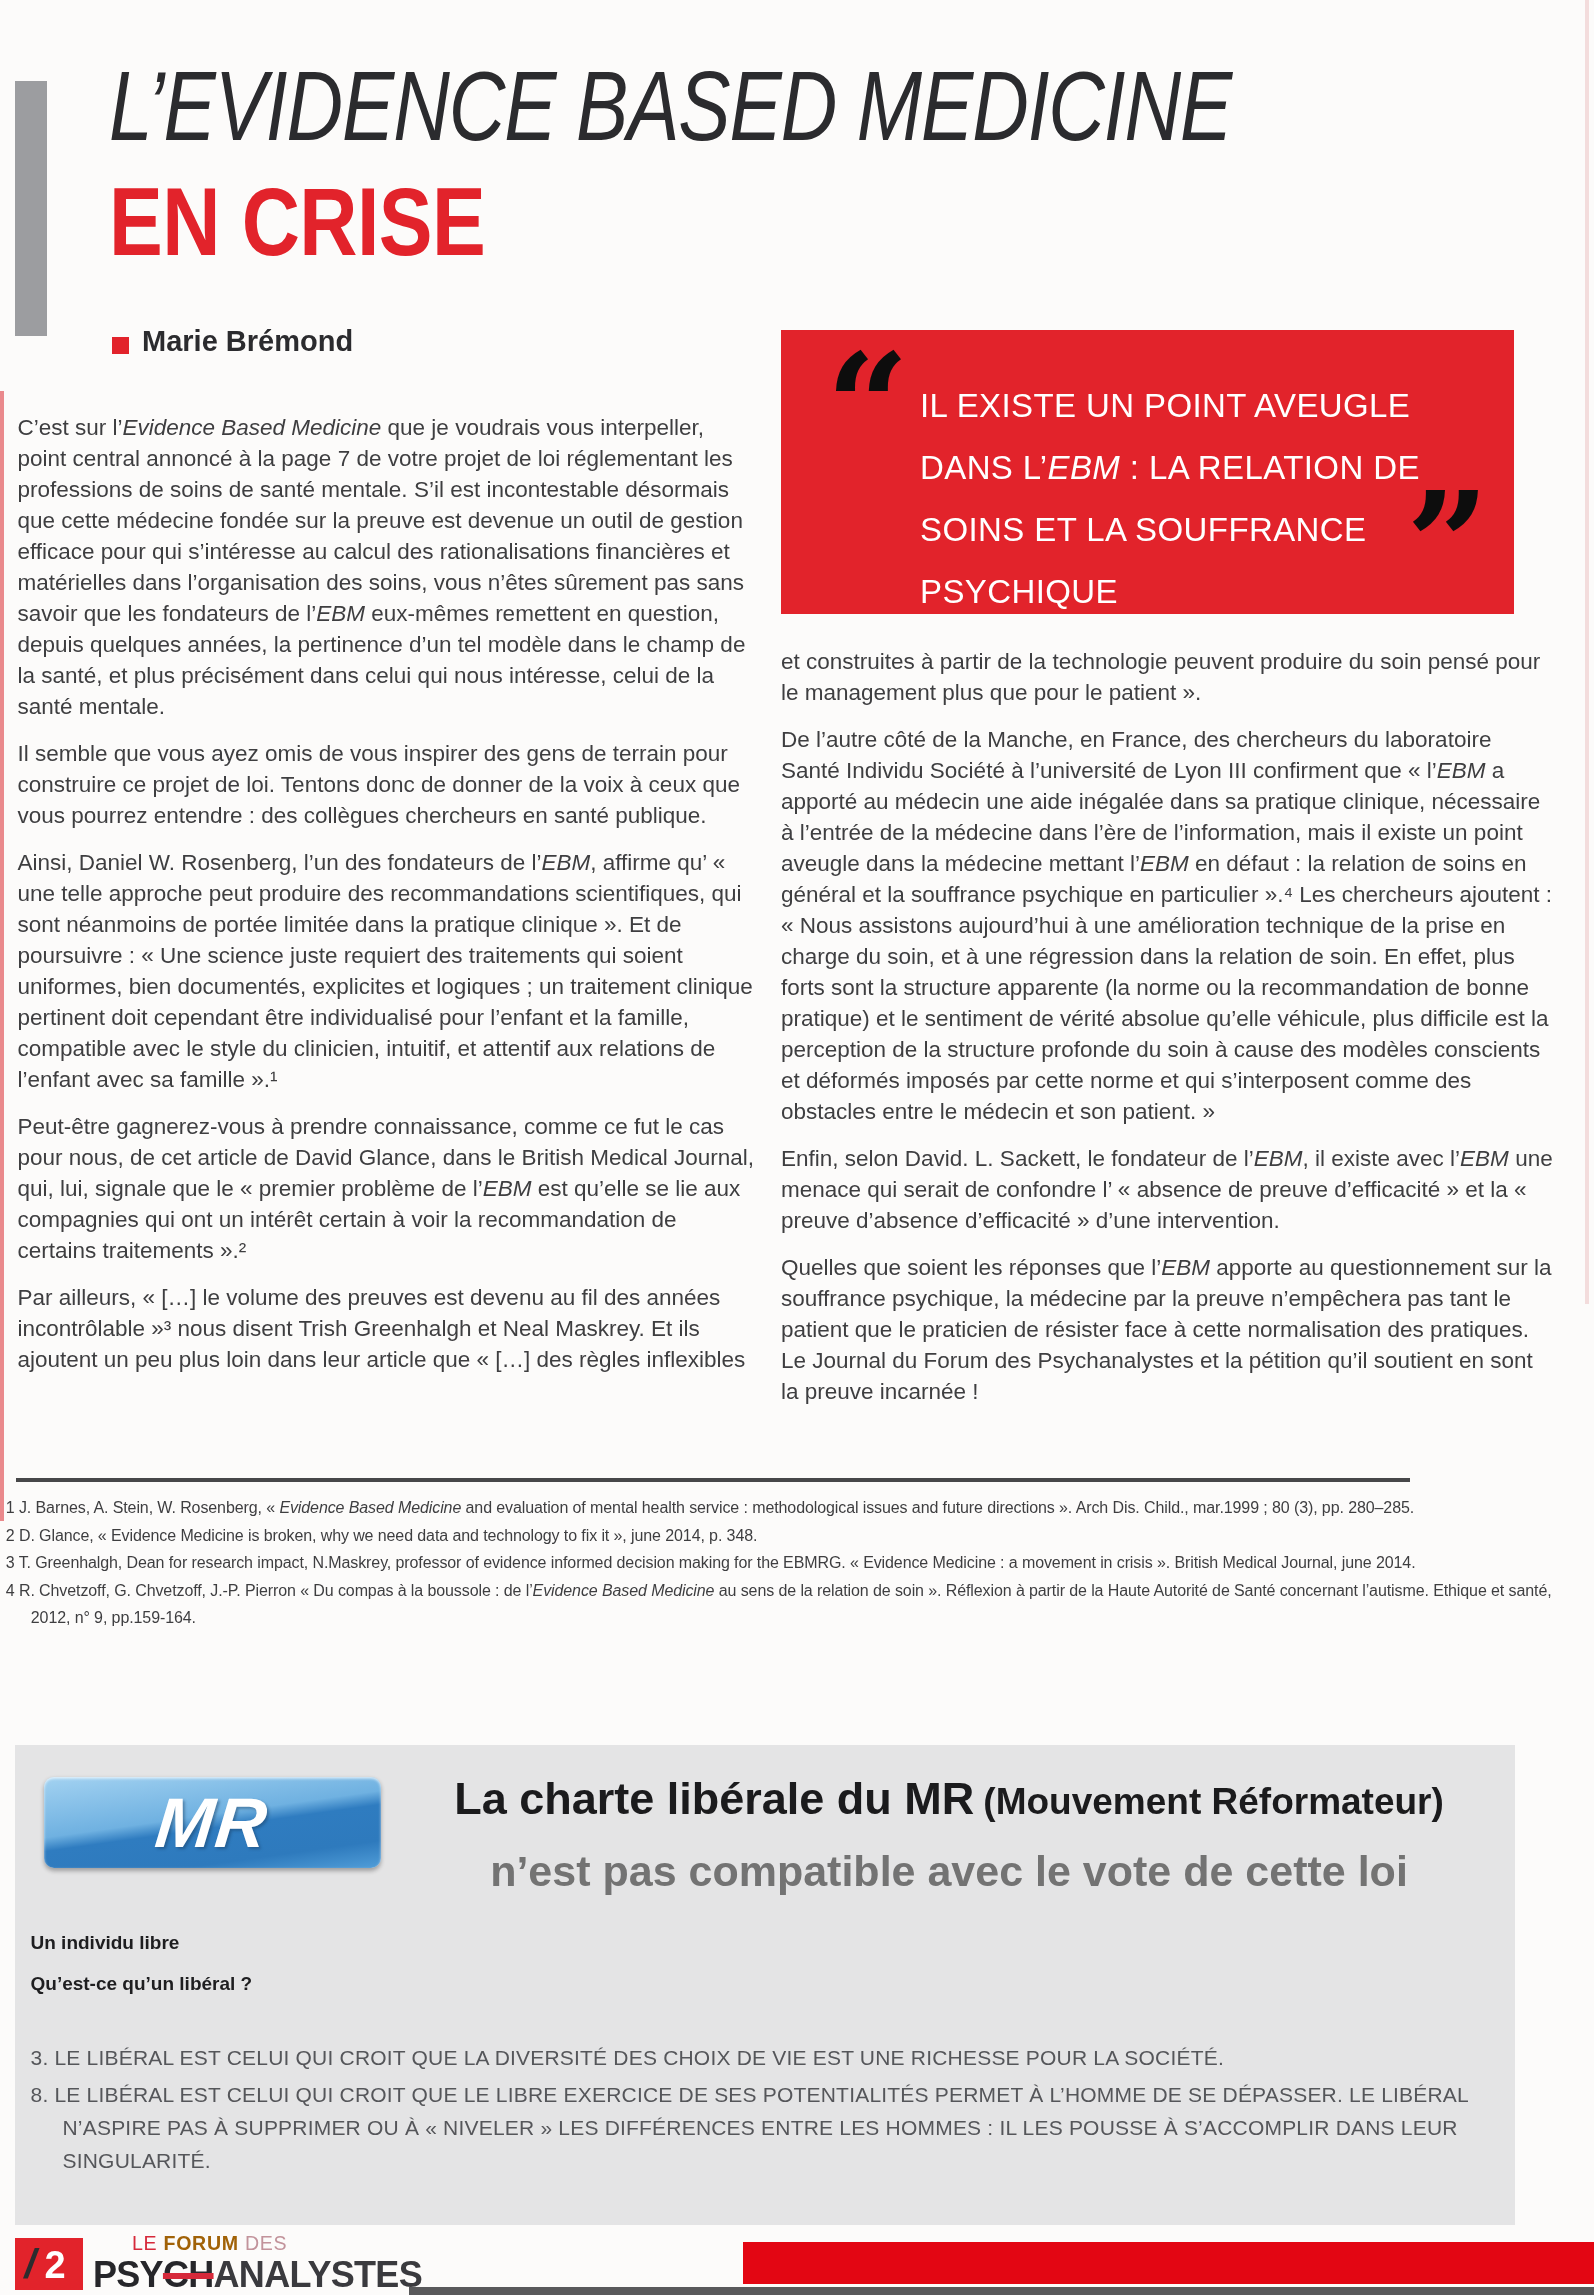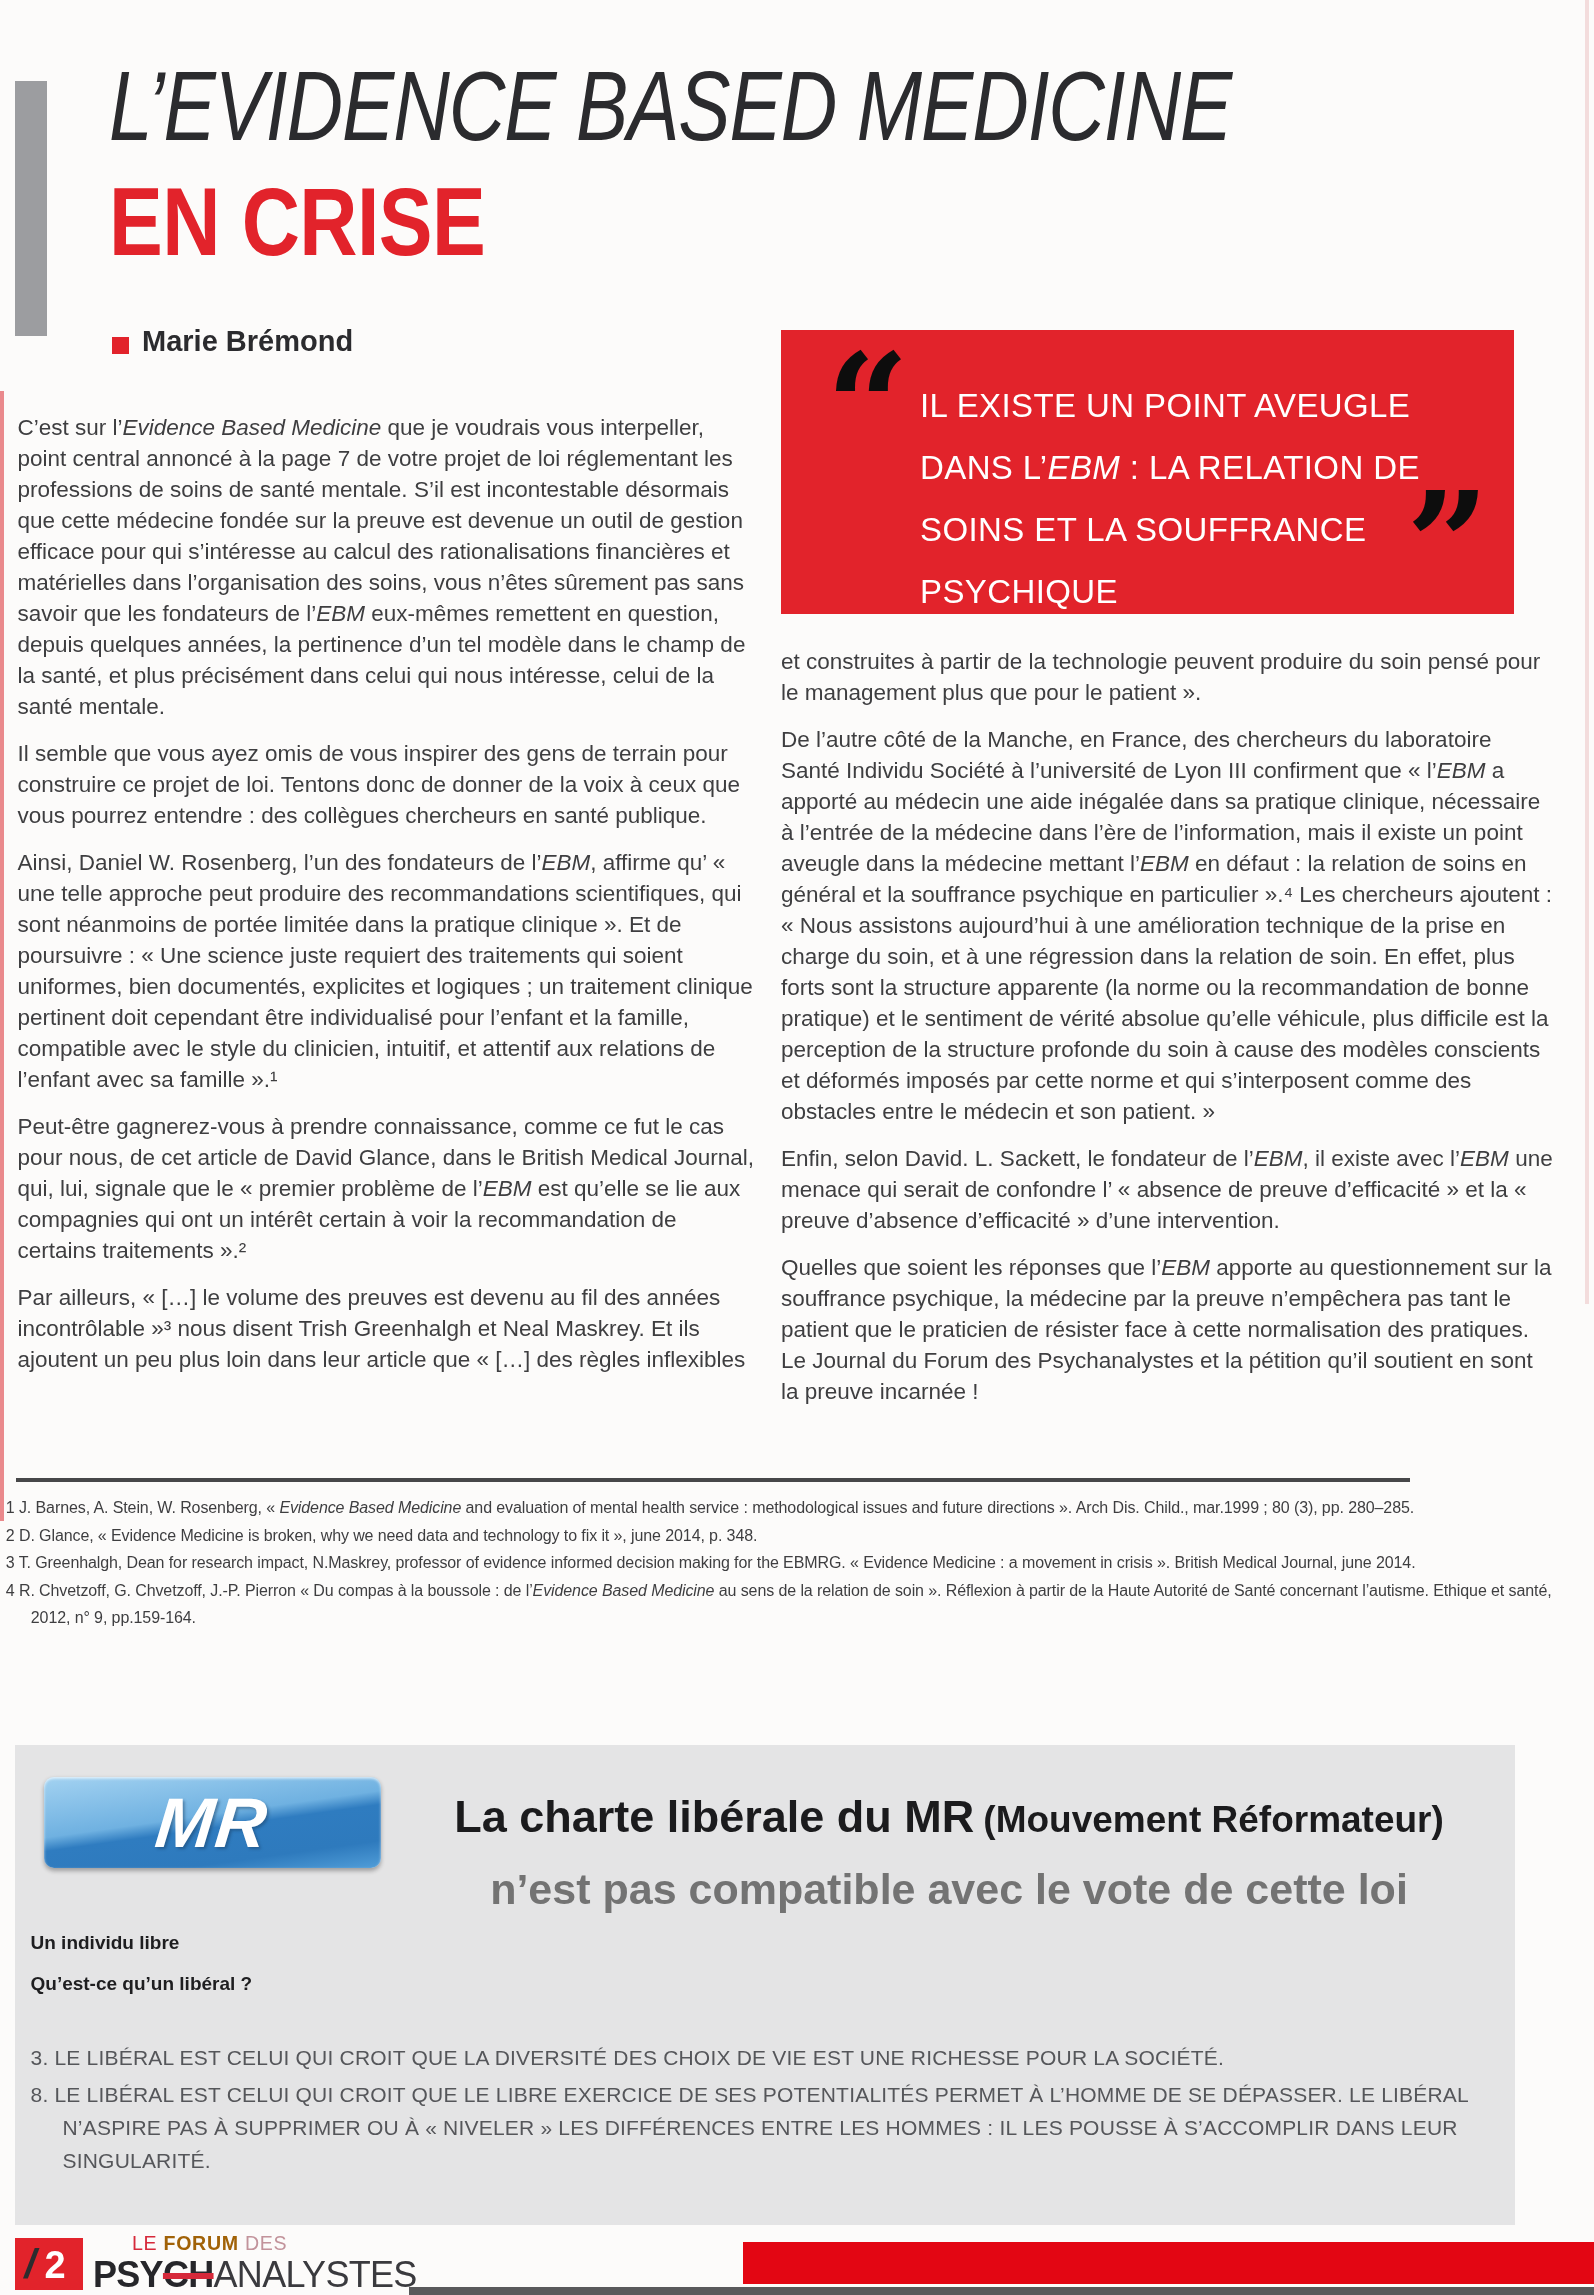--- a/index.html
+++ b/index.html
@@ -53,41 +53,41 @@
   .mr-logo{
     position:absolute;left:29px;top:32px;width:337px;height:91px;border-radius:10px;
     background:linear-gradient(172deg,#a3d2f1 0%,#6fb1e1 44%,#2f7cc0 54%,#2e7abd 80%,#509dd8 100%);
     box-shadow:inset 0 1.4px 2.9px rgba(255,255,255,.75), 0 2.2px 4.3px rgba(0,0,0,.30);
     display:flex;align-items:center;justify-content:center;
   }
   .mr-logo-text{
     font-size:70px;font-weight:700;font-style:italic;color:#fff;letter-spacing:1.4px;
     transform:skewX(-6deg);text-shadow:2.2px 2.2px 2.9px rgba(25,60,95,.45);
   }
-  .mr-heading{position:absolute;left:391px;top:46px;width:1087px;text-align:center;}
+  .mr-heading{position:absolute;left:391px;top:28px;width:1087px;text-align:center;}
   .mr-heading-line1{font-size:45px;font-weight:700;color:#1b1b1d;white-space:nowrap;}
   .mr-heading-paren{font-size:37px;font-weight:700;color:#1b1b1d;}
   .mr-heading-line2{margin-top:22px;font-size:43px;font-weight:700;color:#737373;white-space:nowrap;}
   .mr-subheading{position:absolute;left:16px;top:177px;font-size:19px;line-height:41px;font-weight:700;color:#1e1e20;}
   .mr-list{position:absolute;left:16px;top:296px;width:1464px;list-style:none;margin:0;padding:0;
     font-size:21px;line-height:33px;color:#55565a;letter-spacing:0.2px;}
   .mr-list li{margin:0 0 4.3px 0;padding-left:32px;text-indent:-32px;}
   
   .page-badge{position:absolute;left:14.5px;top:2238px;width:68px;height:52px;background:#e2232b;}
   .page-badge .slash{position:absolute;left:10px;top:2.9px;font-size:41px;font-weight:700;font-style:italic;color:#2c2c2e;}
   .page-badge .num{position:absolute;left:30px;top:5.8px;font-size:38px;font-weight:700;color:#fff;}
   .forum-logo{position:absolute;left:93px;top:2232px;}
   .forum-logo-top{margin-left:39px;font-size:19.6px;letter-spacing:0.7px;white-space:nowrap;}
   .forum-le{color:#d6293a;font-weight:400;}
   .forum-forum{color:#a16207;font-weight:700;}
   .forum-des{color:#c2939b;font-weight:400;}
   .forum-logo-bottom{font-size:36px;letter-spacing:-0.7px;white-space:nowrap;margin-top:-1.4px;}
   .forum-psy{font-weight:700;color:#26262a;}
   .forum-ch{font-weight:700;color:#26262a;text-decoration:line-through;text-decoration-color:#d6293a;text-decoration-thickness:5.8px;}
-  .forum-analystes{font-weight:400;color:#3a3a3e;}
+  .forum-analystes{font-weight:700;color:#3a3a3e;}
   .footer-red-bar{position:absolute;left:743px;top:2242px;width:851px;height:42px;background:#e30613;}
 </style>
 </head>
 <body>
 
 <div class="left-red-edge"></div>
 <div class="right-pink-edge"></div>
 <div class="bottom-dark-strip"></div>
 
 <div class="gray-bar"></div>

